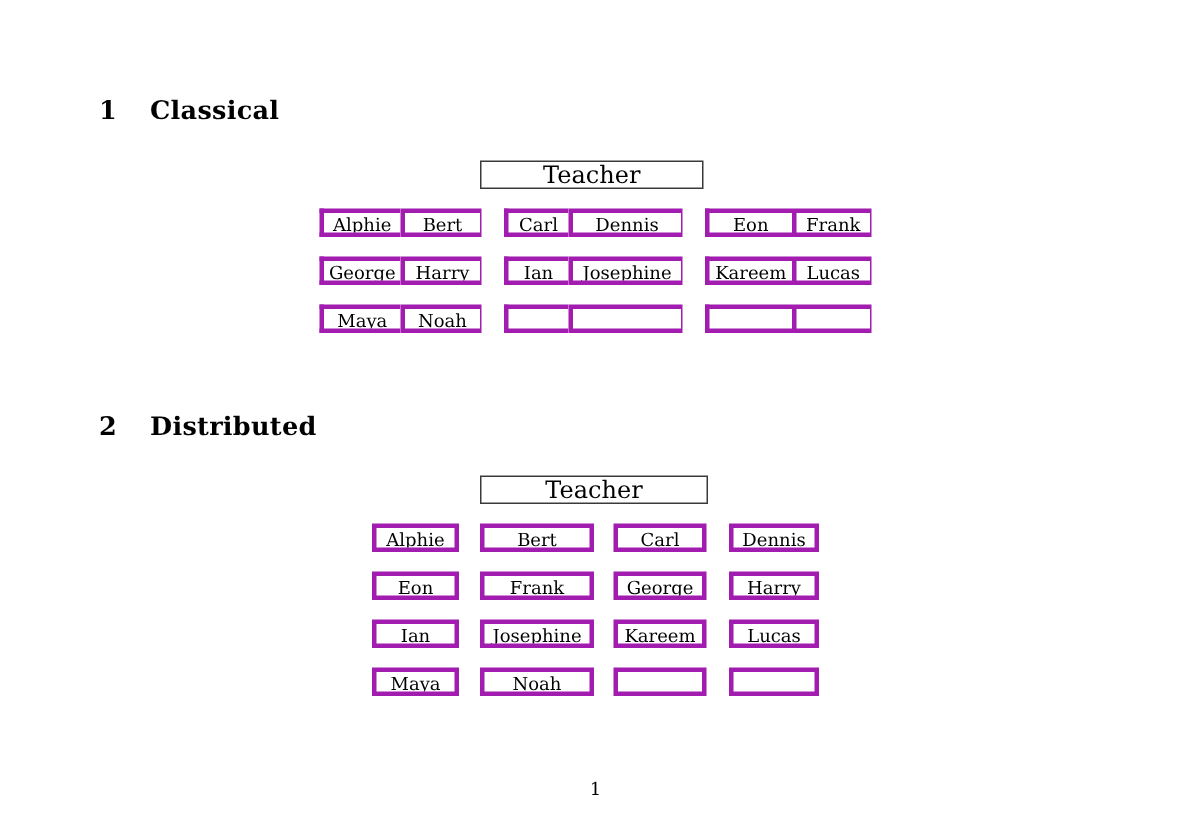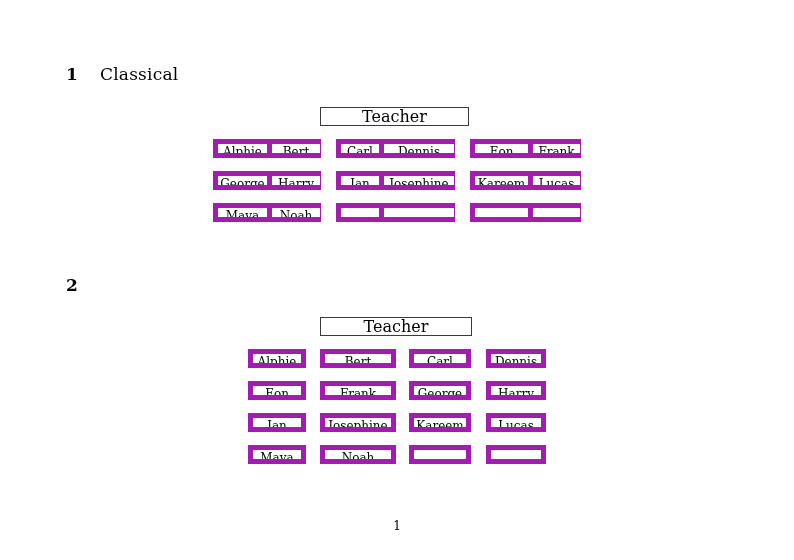--- a/index.html
+++ b/index.html
@@ -30,31 +30,31 @@
     font-weight: bold;
     font-size: 17px;
     letter-spacing: 0.2px;
     white-space: nowrap;
   }
   .section-heading .sec-num {
     width: 34px;
     flex: 0 0 34px;
   }
   .section-heading .sec-title {
-    font-weight: normal;
+    font-weight: bold;
     text-align: right;
   }
 
   #heading-classical   { left: 66px; top: 64px; }
   #heading-distributed { left: 66px; top: 275px; }
 
   
   .cell {
     box-sizing: border-box;
-    border: 5px solid #a21caf;
+    border: 3px solid #a21caf;
     height: 19px;
     line-height: 17px;
     text-align: center;
     font-size: 12px;
     white-space: nowrap;
     overflow: hidden;
     background: #ffffff;
   }
 
   
@@ -175,20 +175,21 @@
     <div class="cell">Kareem</div>
     <div class="cell">Lucas</div>
   </div>
   <div class="pair-group cl-g3 cl-row3">
     <div class="cell"></div>
     <div class="cell"></div>
   </div>
 
   <div class="section-heading" id="heading-distributed">
     <span class="sec-num">2</span>
+    <span class="sec-title">Distributed</span>
   </div>
 
   <div class="teacher-box" id="teacher-distributed">Teacher</div>
 
   <div class="dist-row dist-row1">
     <div class="cell col1">Alphie</div>
     <div class="cell col2">Bert</div>
     <div class="cell col3">Carl</div>
     <div class="cell col4">Dennis</div>
   </div>

